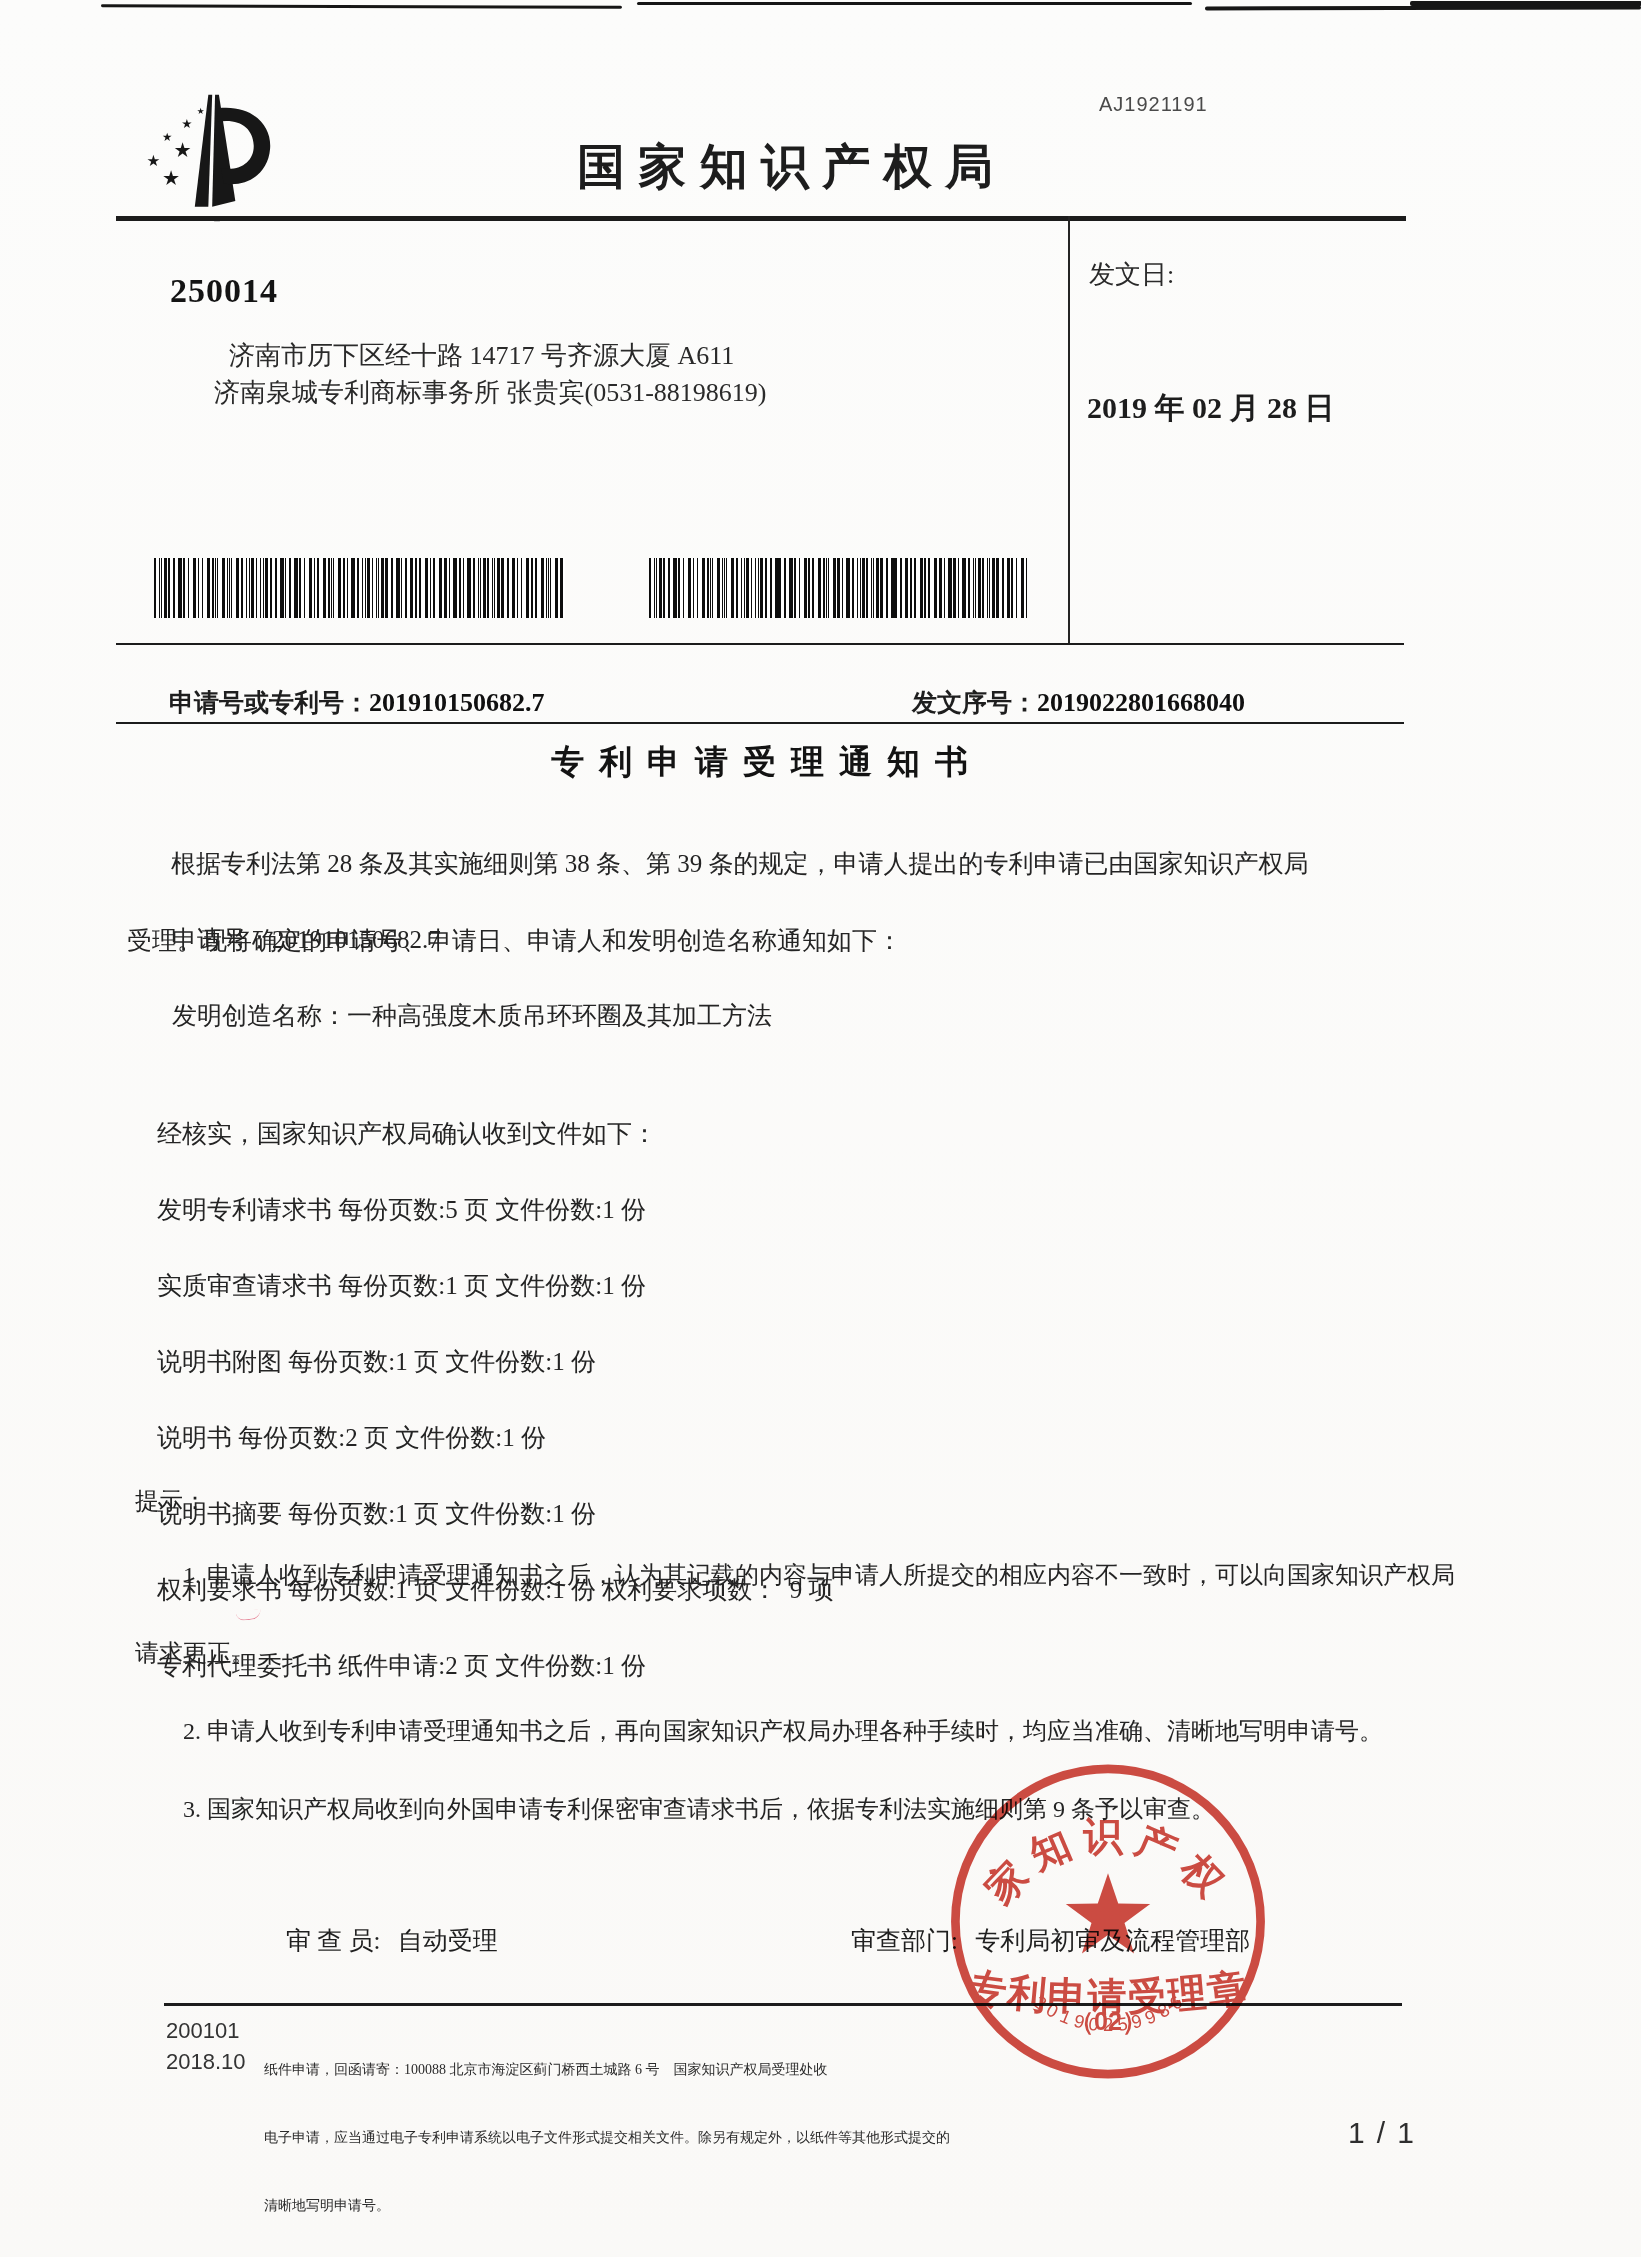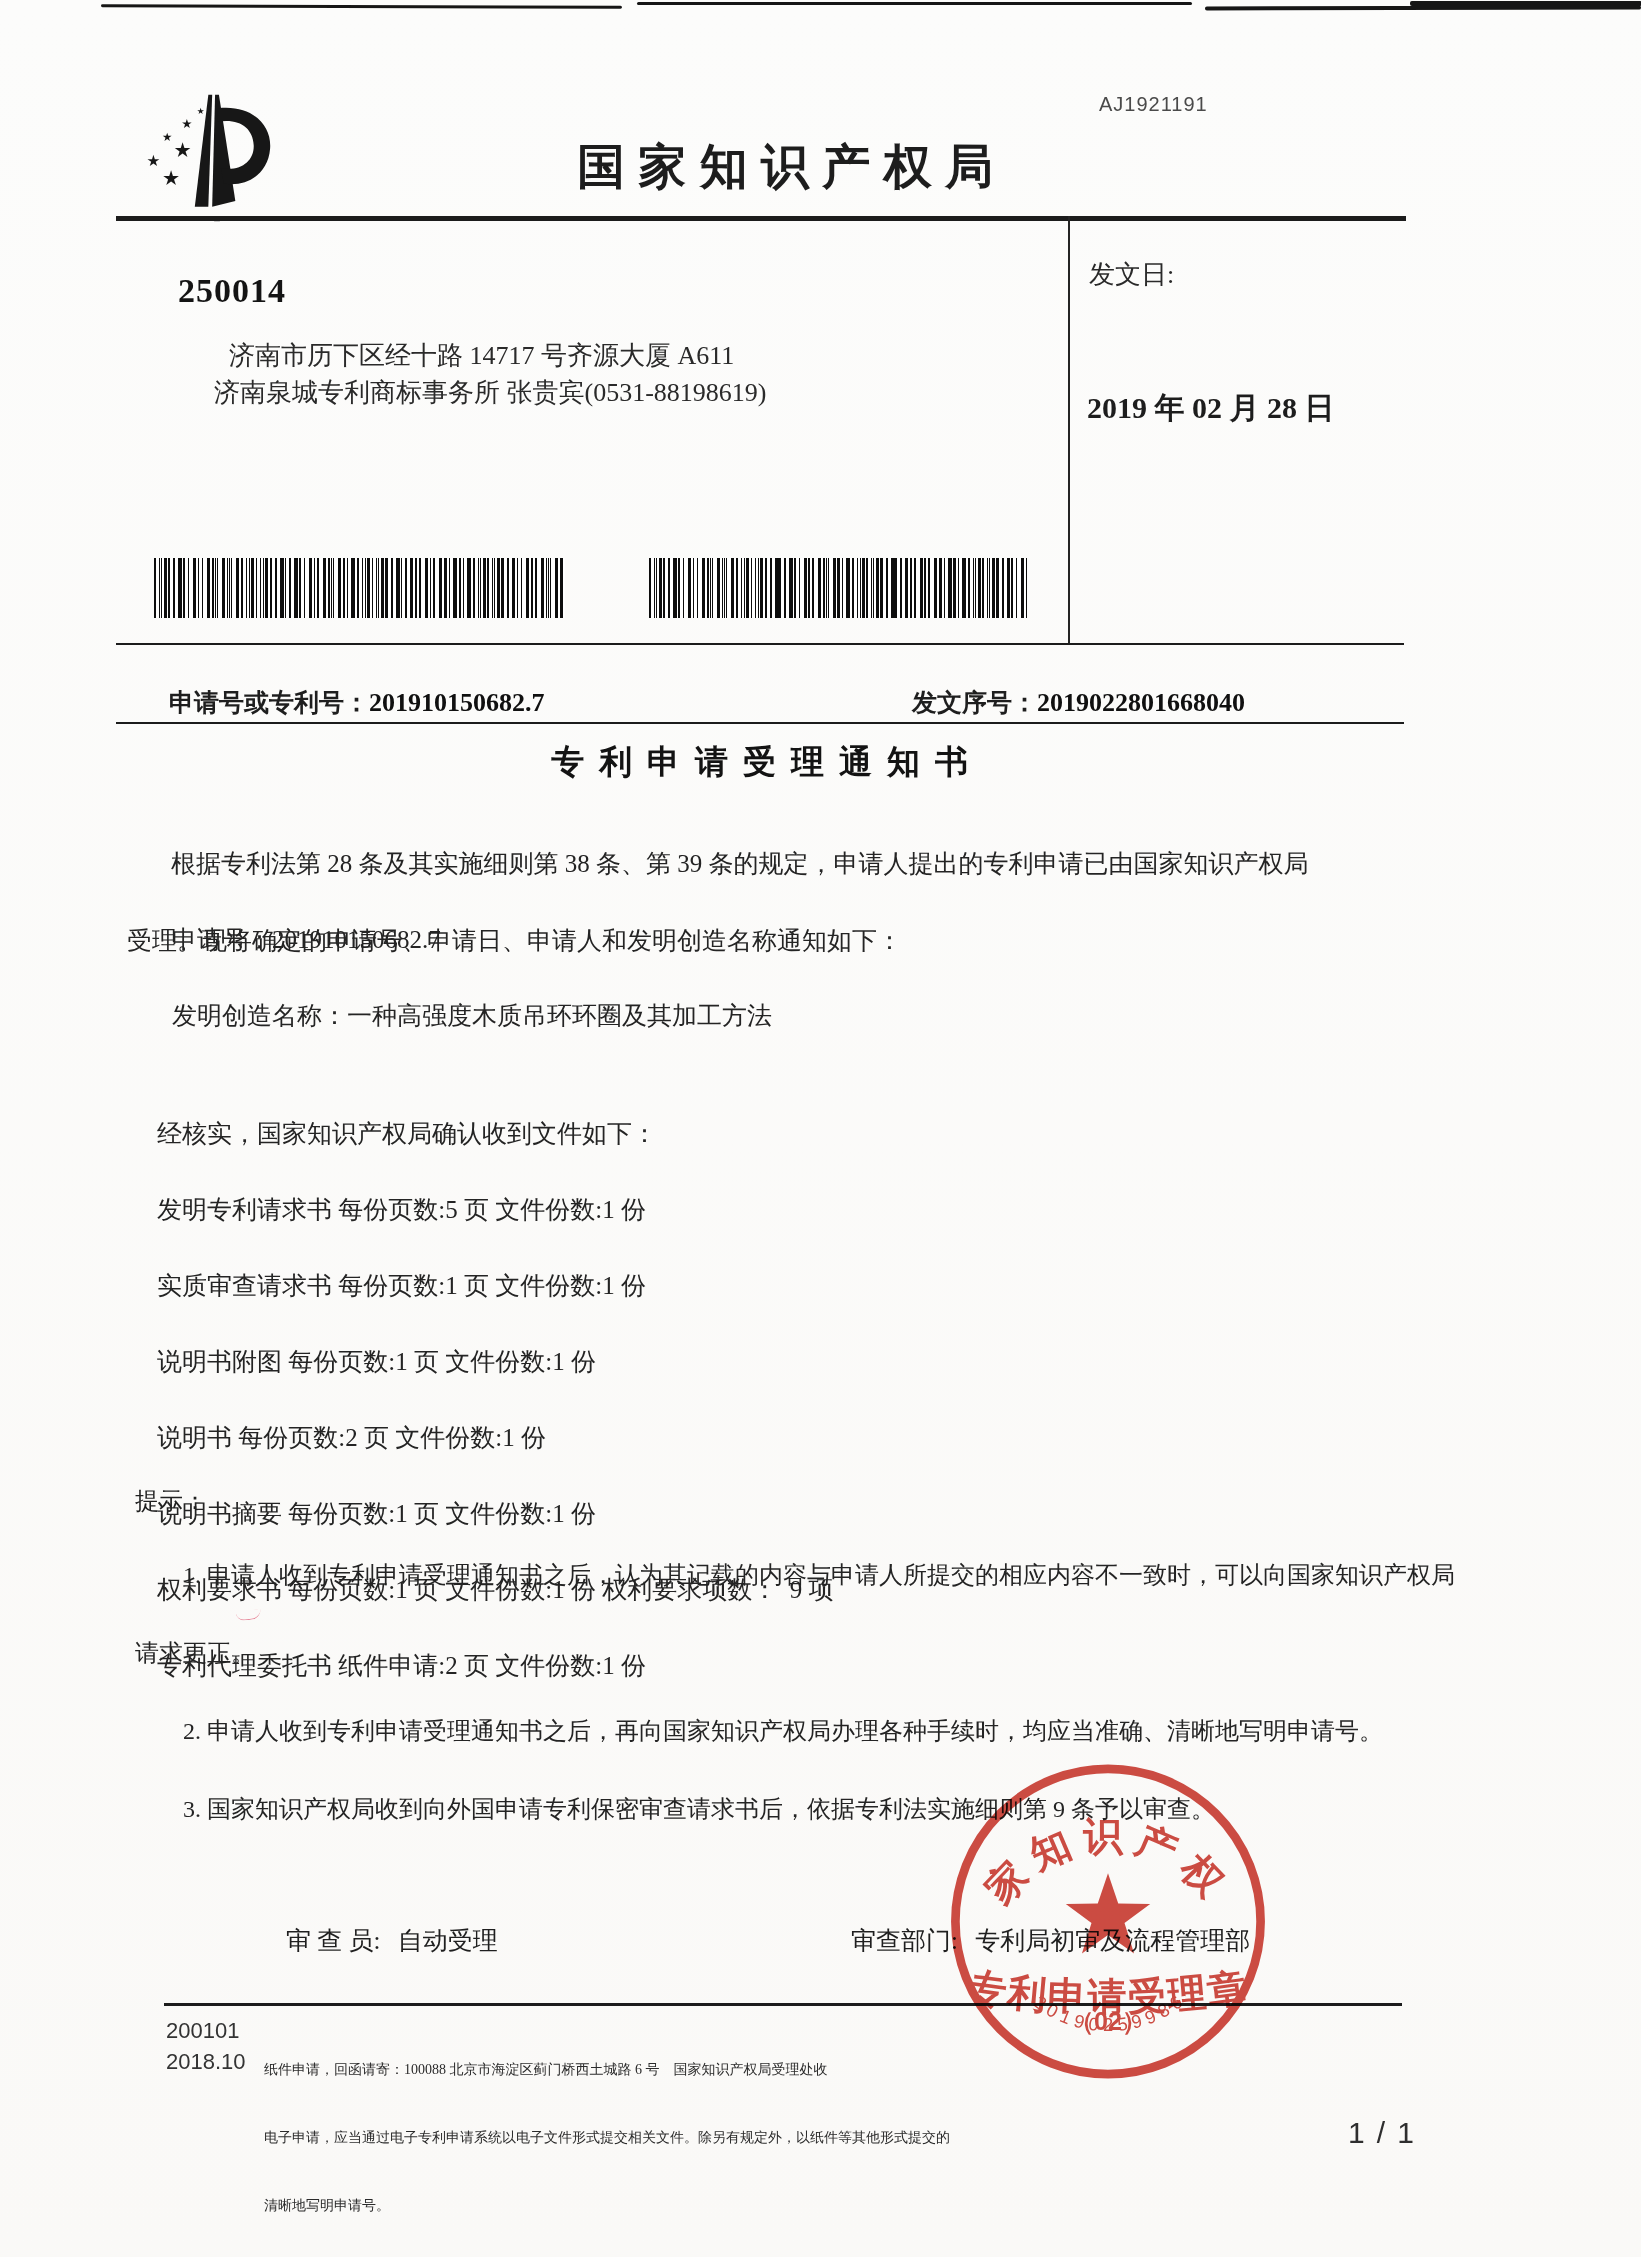--- a/index.html
+++ b/index.html
@@ -9,21 +9,21 @@
     overflow:hidden;
     font-family:"Liberation Serif", serif;
     color:#262626;
   }
   .abs{position:absolute; white-space:pre;}
   .streak{position:absolute; background:#161616; border-radius:1.9px;}
   .rule{position:absolute; background:#1c1c1c;}
   .vrule{position:absolute; background:#242424;}
   .ref-code{font-family:"Liberation Sans", sans-serif; font-size:20px; color:#4a4a4a; letter-spacing:1px;}
   .agency-title{font-family:"Liberation Sans", sans-serif; font-size:48px; font-weight:700; color:#1d1d1d;}
-  .postal{font-size:34px; font-weight:700; color:#141414; letter-spacing:1px;margin-left:8px;}
+  .postal{font-size:34px; font-weight:700; color:#141414; letter-spacing:1px;}
   .addr{font-size:26px; color:#2a2a2a;}
   .datebox-label{font-size:26px; color:#2a2a2a;}
   .datebox-date{font-size:30px; font-weight:600; color:#1d1d1d;}
   .barcode{
     position:absolute; height:60px; background-color:#fff;
     background-image:
       repeating-linear-gradient(90deg,#0d0d0d 0 1.9px,rgba(0,0,0,0) 1.9px 4.8px,#0d0d0d 4.8px 5.8px,rgba(0,0,0,0) 5.8px 9.7px,#0d0d0d 9.7px 12.6px,rgba(0,0,0,0) 12.6px 14.5px),
       repeating-linear-gradient(90deg,#0d0d0d 0 1px,rgba(0,0,0,0) 1px 6.8px);
   }
   .refrow-label{font-size:25px; font-weight:600; color:#1e1e1e;text-align:right;}

